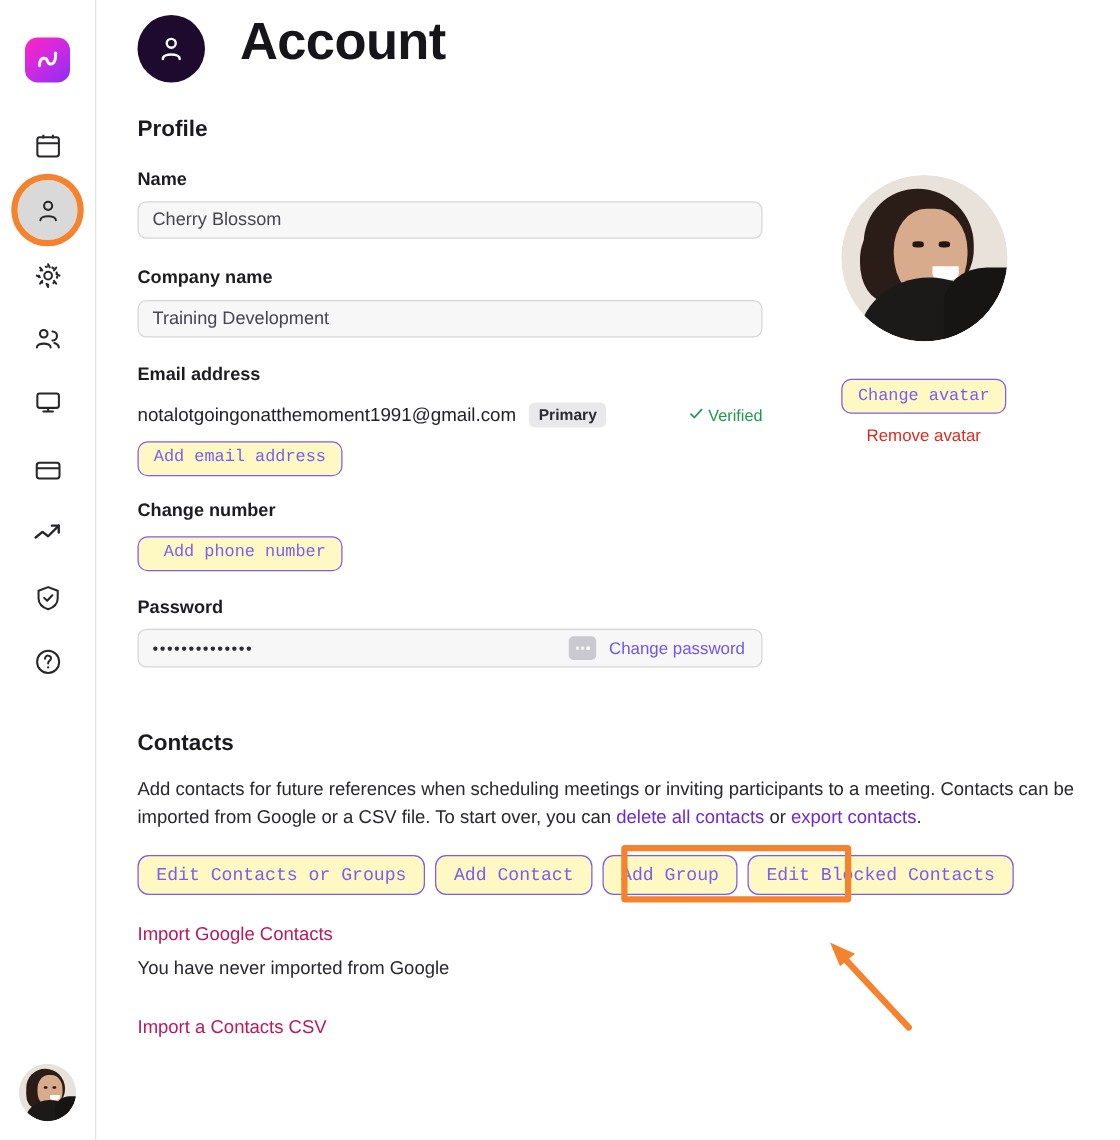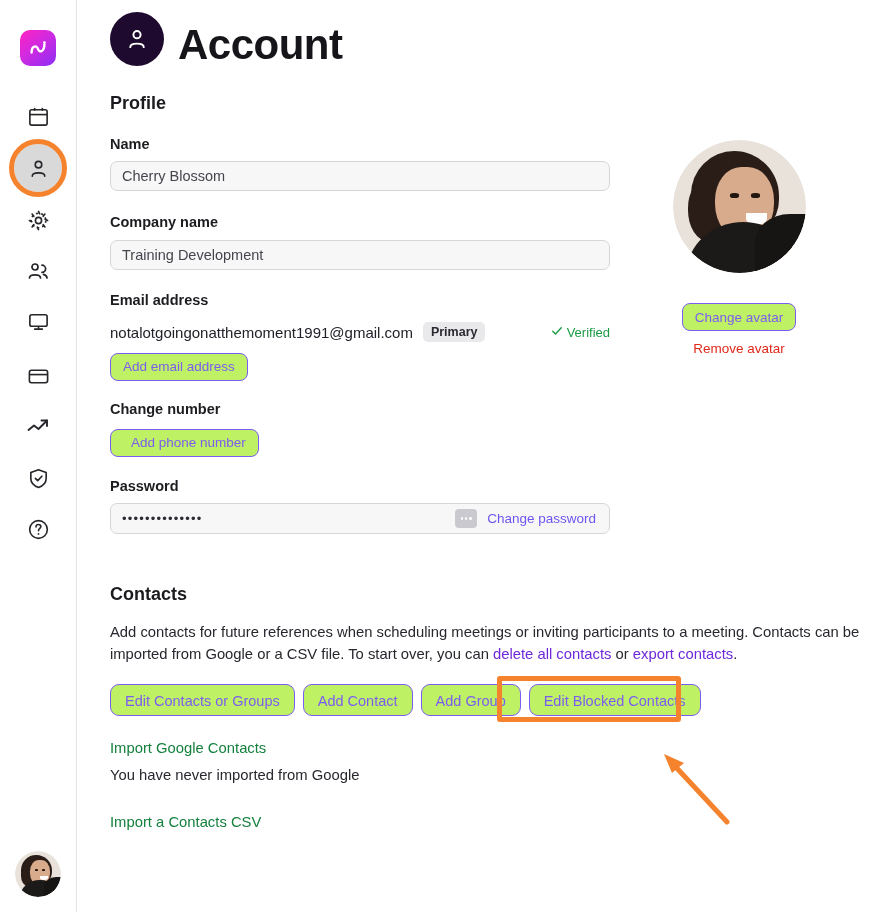--- a/index.html
+++ b/index.html
@@ -136,21 +136,21 @@
   
   #main {
     position: absolute;
     left: 77px; top: 0;
     width: 819px; height: 912px;
   }
 
   #page-header {
     position: absolute;
     left: 33px; top: 12px;
-    display: flex; align-items: flex-end; gap: 14px;
+    display: flex; align-items: flex-start; gap: 28px;
   }
   #header-avatar-circle {
     width: 54px; height: 54px;
     border-radius: 50%;
     background: #1d0a2e;
     display: flex; align-items: center; justify-content: center;
   }
   #page-title {
     font-size: 42px;
     font-weight: 600;
@@ -223,23 +223,23 @@
     font-size: 13px;
     color: #1b9a46;
     display: flex; align-items: center; gap: 4px;
   }
 
   .btn-outline {
     position: absolute;
     box-sizing: border-box;
     border: 1.4px solid #7c5cf0;
     border-radius: 8px;
-    background: #bef264;
+    background: #fef9c3;
     color: #7c5cf0;
-    font-family: Liberation Sans, sans-serif;
+    font-family: Liberation Mono, monospace;
     font-size: 13.5px;
     padding: 0 12px;
     height: 28px;
     line-height: 26px;
     cursor: pointer;
     white-space: nowrap;
   }
   #btn-add-email { left: 33px; top: 353px; }
   #label-phone { top: 401px; }
   #btn-add-phone { left: 33px; top: 429px; padding-left: 20px; }
@@ -341,21 +341,21 @@
     box-sizing: border-box;
     border: 5px solid #f5822c;
     border-radius: 3px;
     pointer-events: none;
   }
 
   .import-link {
     position: absolute;
     left: 33px;
     font-size: 14.8px;
-    color: #15803d;
+    color: #be185d;
     cursor: pointer;
   }
   .import-note {
     position: absolute;
     left: 33px;
     font-size: 14.8px;
     color: #27272e;
   }
   #link-import-google { top: 740px; }
   #note-import-google { top: 767px; }

